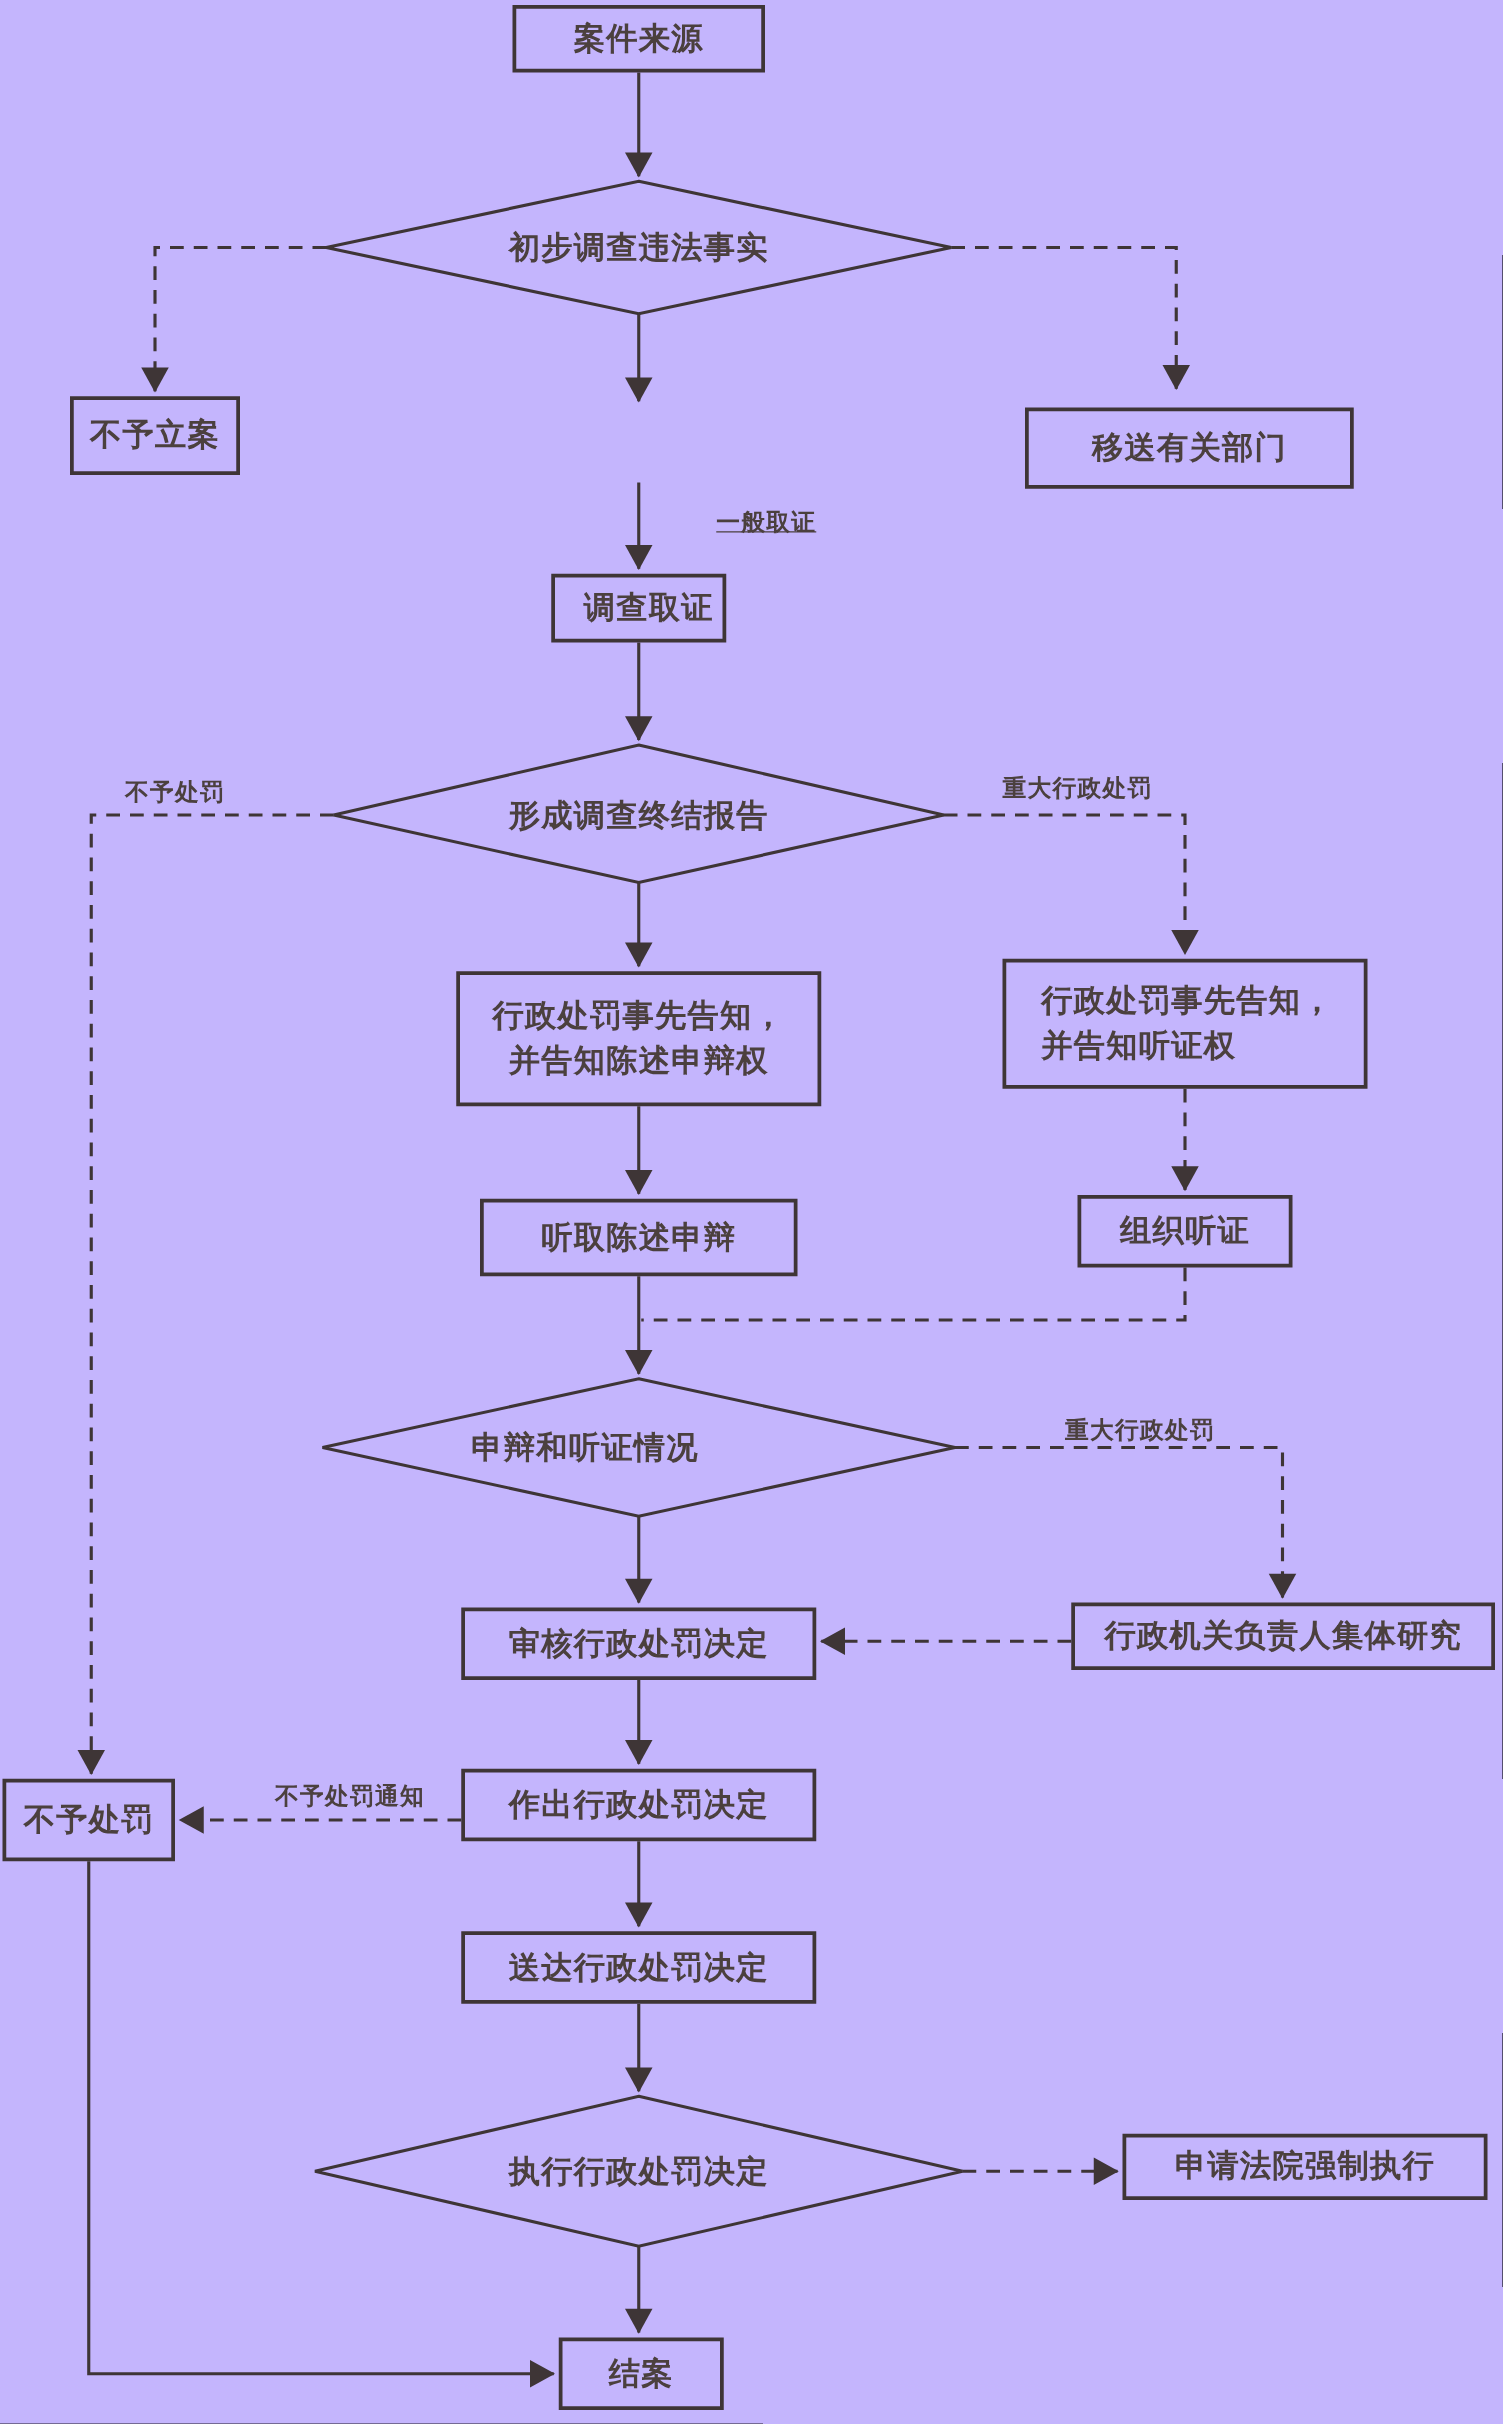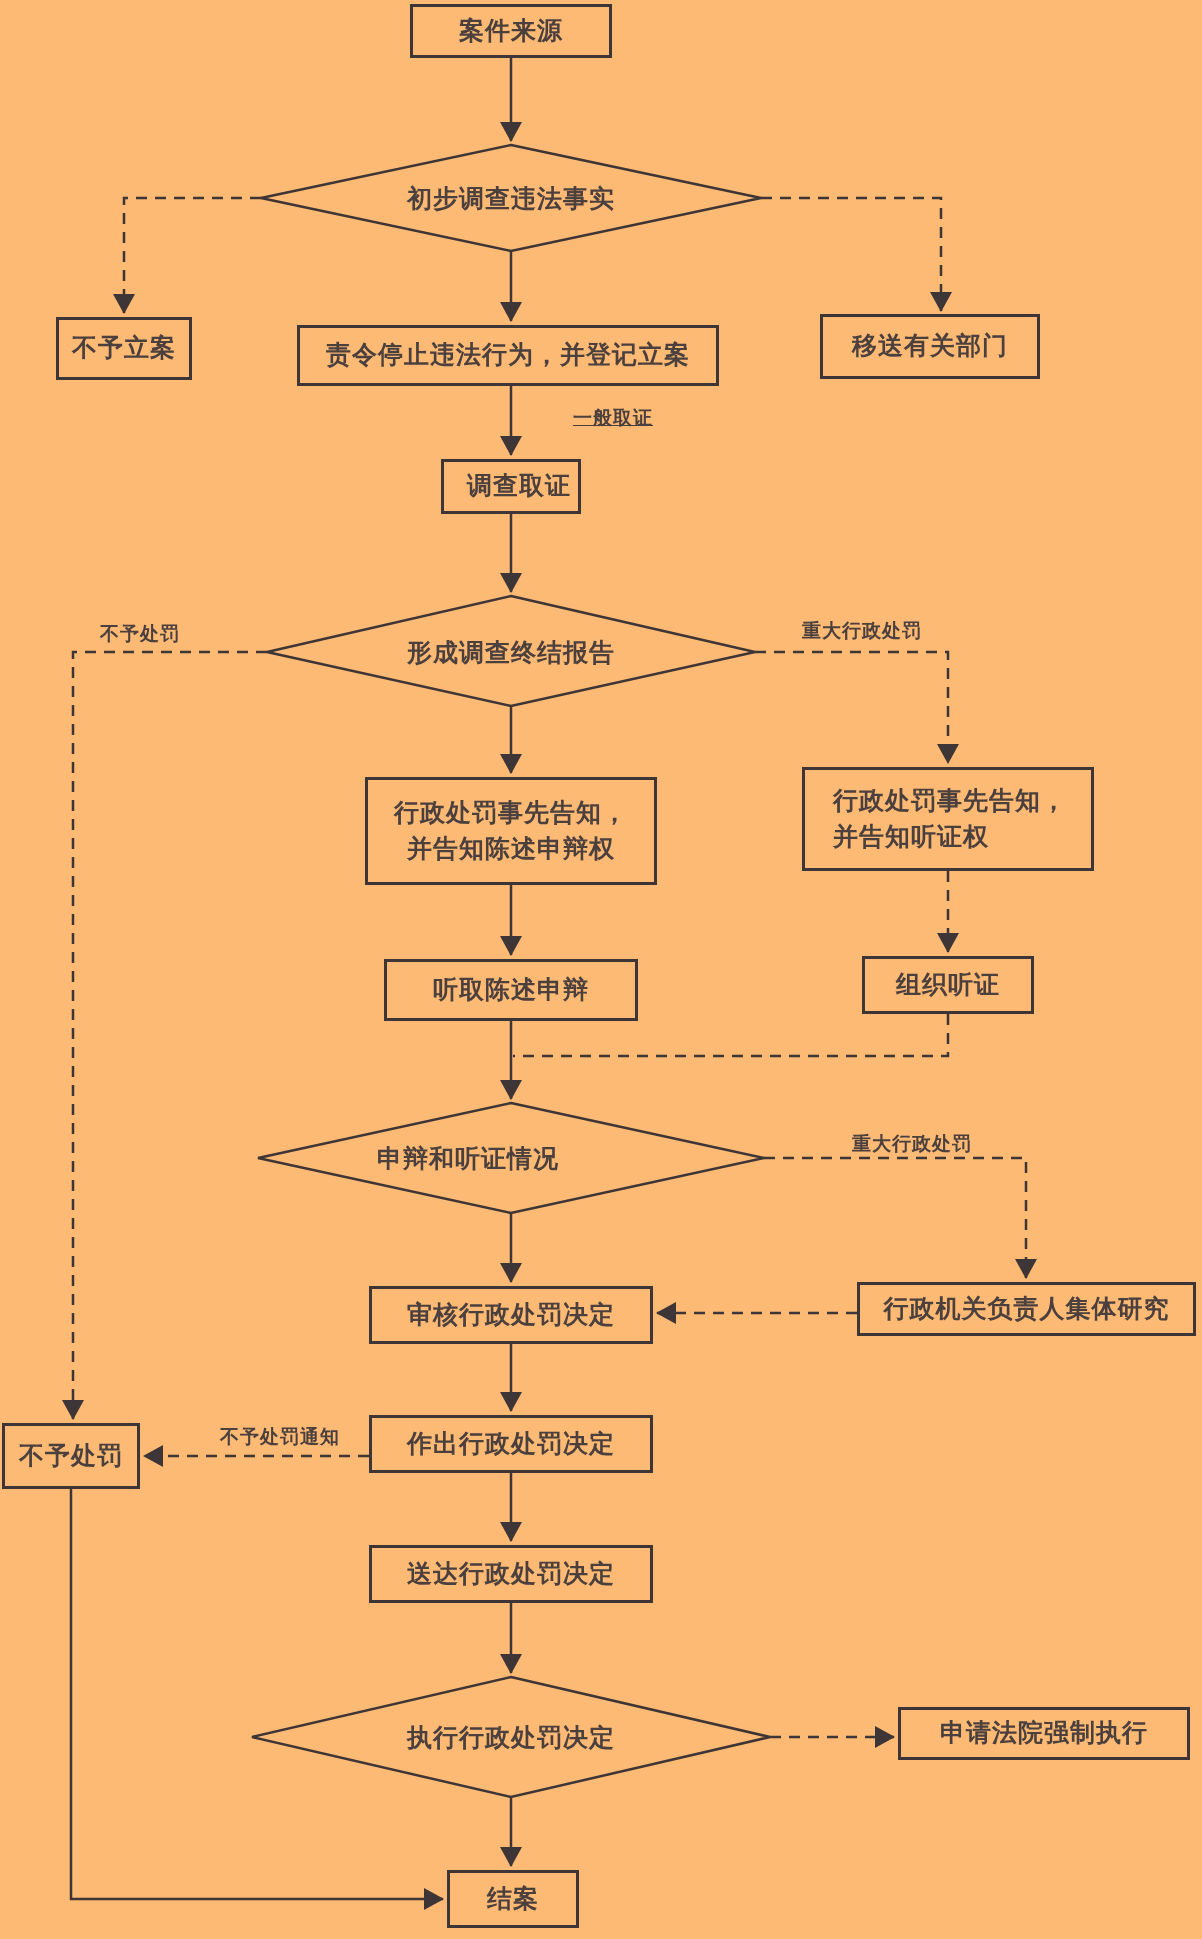--- a/index.html
+++ b/index.html
@@ -1,19 +1,19 @@
 <!DOCTYPE html>
 <html><head>
 <meta charset="utf-8">
 <style>
   html,body{margin:0;padding:0;background:#000;}
   #stage{
     position:relative;
     width:1202px;height:1939px;
-    background:#fdba74;
+    background:#c4b5fd;
     font-family:"DejaVu Sans",sans-serif;
     overflow:hidden;
   }
   #wires{position:absolute;left:0;top:0;}
   .node{
     position:absolute;
     box-sizing:border-box;
     border:3px solid #3e3536;
     color:#4b403e;
     display:flex;flex-direction:column;
@@ -96,25 +96,22 @@
   </svg>
 
   <div class="node" style="left:410px;top:4px;width:202px;height:54px;">
     <span>案件来源</span>
   </div>
 
   <div class="node" style="left:56px;top:317px;width:136px;height:63px;">
     <span>不予立案</span>
   </div>
 
-  <div class="node" style="left:297px;top:325px;width:422px;height:61px;">
-    <span>责令停止违法行为，并登记立案</span>
-  </div>
 
-  <div class="node" style="left:820px;top:314px;width:220px;height:65px;">
+  <div class="node" style="left:820px;top:326px;width:263px;height:65px;">
     <span>移送有关部门</span>
   </div>
 
   <div class="node" style="left:441px;top:459px;width:140px;height:55px;padding-left:16px;">
     <span>调查取证</span>
   </div>
 
   <div class="node" style="left:365px;top:777px;width:292px;height:108px;">
     <span>行政处罚事先告知，</span>
     <span>并告知陈述申辩权</span>

